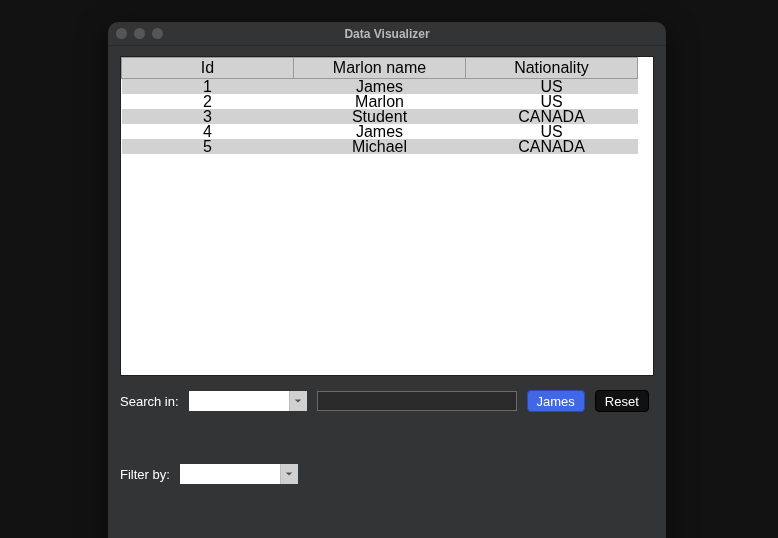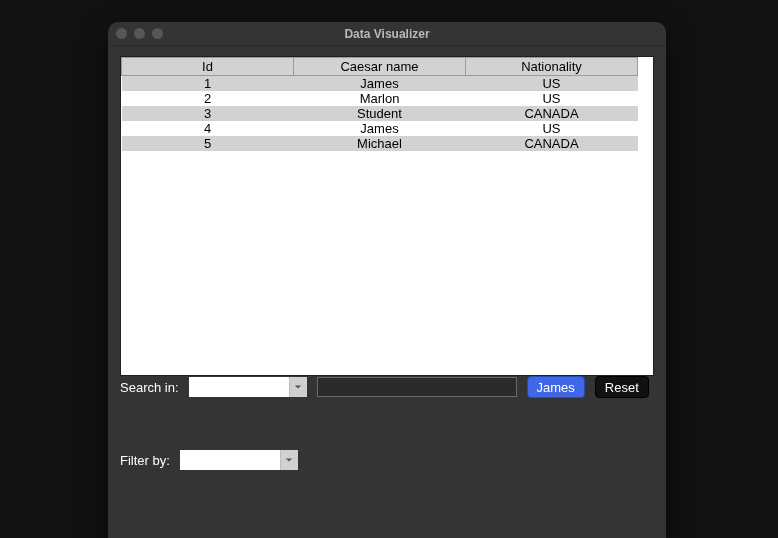--- a/index.html
+++ b/index.html
@@ -66,21 +66,21 @@
     .scrollbar-gutter {
       position: absolute;
       right: 0; top: 0; bottom: 0;
       width: 15px;
       background: #ffffff;
     }
     table.data {
       width: calc(100% - 15px);
       border-collapse: collapse;
       table-layout: fixed;
-      font-size: 13px;
+      font-size: 16px;
       color: #000;
     }
     table.data th {
       background: #d2d2d2;
       font-weight: 400;
       border: 1px solid #9a9a9a;
       padding: 1px 0;
       text-align: center;
     }
     table.data td {
@@ -89,20 +89,21 @@
       height: 15px;
       line-height: 15px;
     }
     table.data tbody tr:nth-child(odd) td { background: #d2d2d2; }
     table.data tbody tr:nth-child(even) td { background: #ffffff; }
 
     .search-row {
       display: flex;
       align-items: center;
       gap: 10px;
+      margin-top: 14px;
       color: #fff;
       font-size: 13px;
     }
     .label { white-space: nowrap; }
     .select {
       position: relative;
       width: 118px;
       height: 20px;
       background: #fff;
       display: inline-block;
@@ -169,21 +170,21 @@
   </div>
 
   <div class="content">
 
     <div class="table-wrap">
       <div class="scrollbar-gutter"></div>
       <table class="data">
         <thead>
           <tr>
             <th>Id</th>
-            <th>Caesar name</th>
+            <th>Marlon name</th>
             <th>Nationality</th>
           </tr>
         </thead>
         <tbody>
           <tr>
             <td>1</td>
             <td>James</td>
             <td>US</td>
           </tr>
           <tr>

